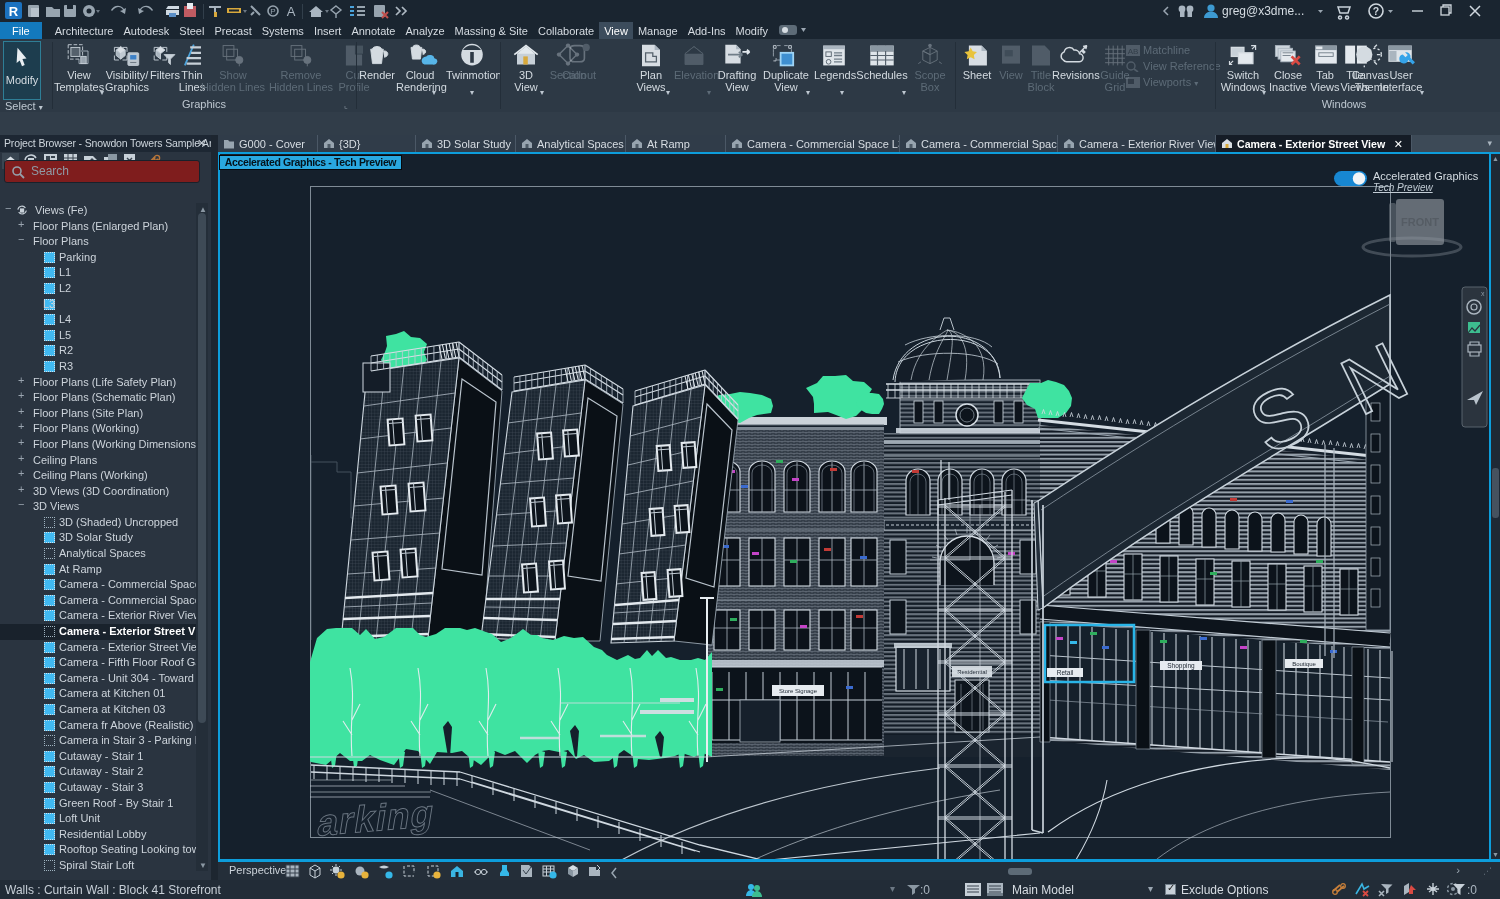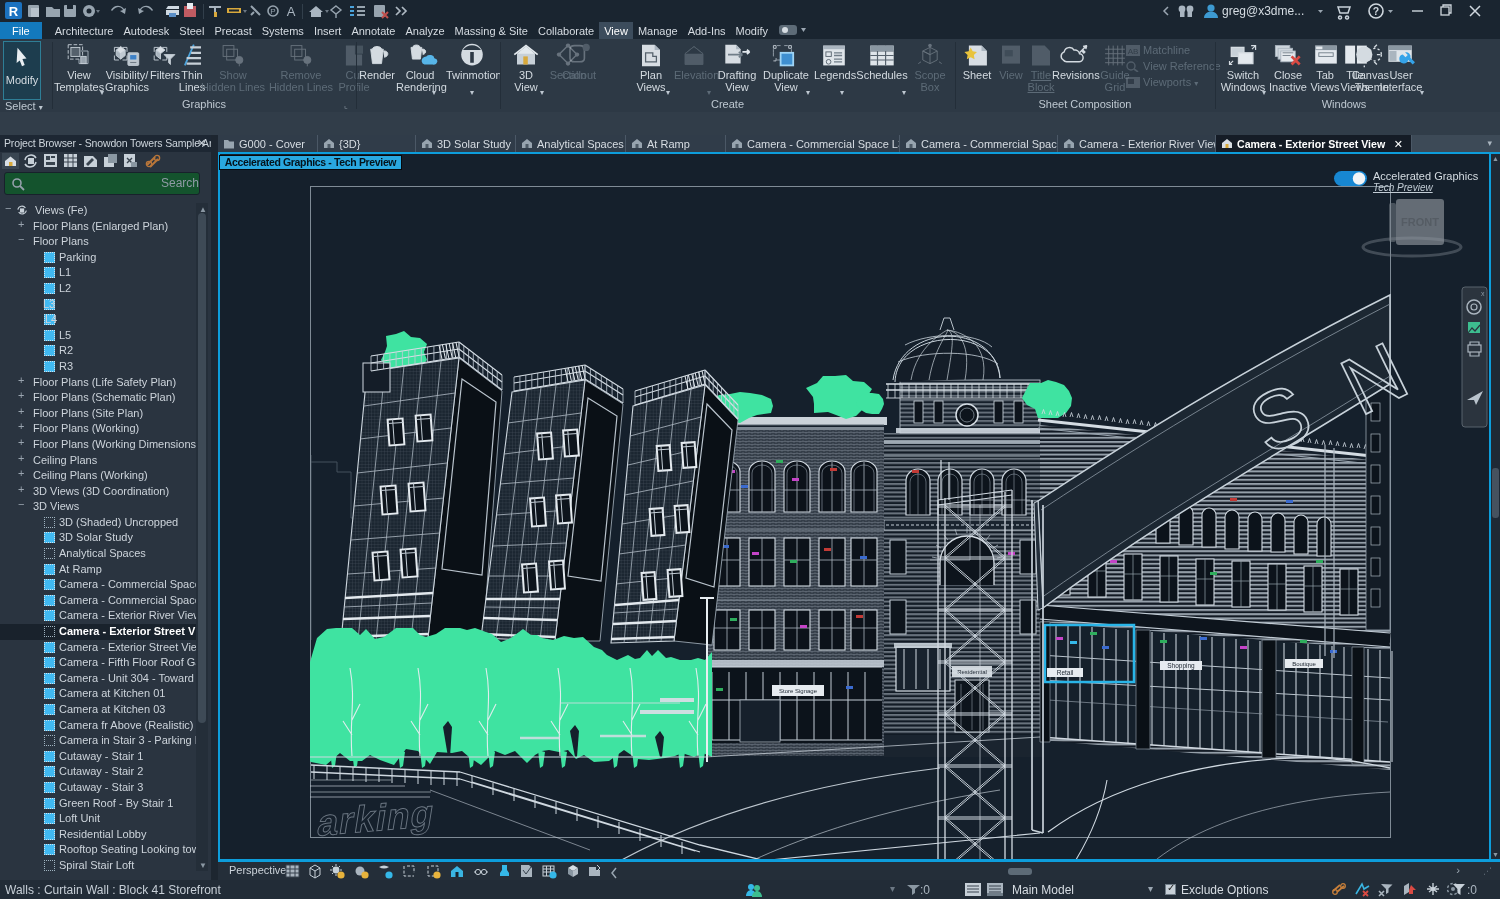--- a/index.html
+++ b/index.html
@@ -37,23 +37,23 @@
   background:#313d49; }
 
 
 #panel { position:absolute; left:0; top:135px; width:218px; height:745px;
   background:#2a3440; font-size:12px; color:#ccd3da; }
 #panel-header { position:absolute; left:0; top:0; width:211px; height:17px;
   background:#1d2733; color:#cdd5dc; font-size:10.5px; letter-spacing:-0.15px; padding:2px 22px 0 4px;
   white-space:nowrap; overflow:hidden; }
 #panel-header .x { position:absolute; right:5px; top:2px; color:#cdd5dc; font-size:11px; }
 #panel-icons { position:absolute; left:2px; top:18px; width:209px; height:16px; display:flex; gap:3px; }
-#panel-search { position:absolute; left:4px; top:37px; width:196px; height:23px;
-  background:#14532d; border:1px solid #18212b; border-radius:3px; color:#8f9aa5;
-  font-size:12px; line-height:21px; padding-left:26px;text-align:right; }
+#panel-search { position:absolute; left:4px; top:25px; width:196px; height:23px;
+  background:#7f1d1d; border:1px solid #18212b; border-radius:3px; color:#8f9aa5;
+  font-size:12px; line-height:21px; padding-left:26px; }
 #tree { position:absolute; left:0; top:68px; width:196px; height:668px; overflow:hidden; }
 .trow { position:relative; height:15.6px; line-height:15.6px; white-space:nowrap; font-size:11px; color:#cdd4db;}
 .trow .pm { position:absolute; top:1px; width:9px; height:9px; font-size:11px; line-height:9px; color:#9aa5b0; }
 .trow .lbl { position:absolute; top:0; }
 .trow.sel { background:#19222c; color:#fff; font-weight:bold; }
 .vicon { position:absolute; top:2px; width:11px; height:11px; }
 .vicon.fill { background:#41b9f1; }
 .vicon.dash { border:1px dotted #9fb3c0; }
 .vicon.fill { border:1px dotted #cfe2ee; }
 #panel-vscroll { position:absolute; left:196px; top:68px; width:12px; height:668px; background:#242e39; }
@@ -380,41 +380,38 @@
     </div>
     <div style="position:absolute;left:902px;top:49px;font-size:8px;color:#bec8d1">▾</div>
     <div class="rbtn dis" style="left:910px;top:3px;width:40px;">
       <svg class="ricon" width="32" height="30" viewBox="0 0 32 30" opacity=".38">
           <path d="M8 10 l8 -4 8 4 -8 4 z M8 10 v10 l8 4 v-10 z M24 10 v10 l-8 4" fill="none" stroke="#c7d0d8"></path>
           <circle cx="16" cy="4" r="2" fill="#c7d0d8"></circle>
           <path d="M16 6 v8 M6 22 l-3 2 M26 22 l3 2" stroke="#c7d0d8"></path>
         </svg>
       <div>Scope<br>Box</div>
     </div>
-    <div class="rgroup" style="left:500px;width:455px">
-        <div class="glabel">Create</div>
-      </div>
     <div class="gsep" style="left:955px"></div>
 
     <div class="rbtn" style="left:958px;top:3px;width:38px;">
       <svg class="ricon" width="34" height="30" viewBox="0 0 34 30">
           <path d="M8 4 h14 l6 6 v16 h-20 z" fill="#d7dde3"></path>
           <path d="M22 4 l6 6 h-6 z" fill="#aab5bf"></path>
           <path d="M9 8 l2.2 4.4 4.8 .7 -3.5 3.4 .8 4.8 -4.3 -2.3 -4.3 2.3 .8 -4.8 -3.5 -3.4 4.8 -.7 z" fill="#e8c33c" transform="translate(1,-2)"></path>
         </svg>
       <div>Sheet</div>
     </div>
     <div class="rbtn dis" style="left:997px;top:3px;width:28px;">
       <svg class="ricon" width="28" height="30" viewBox="0 0 28 30" opacity=".38">
           <rect x="4" y="4" width="20" height="20" fill="#8a97a2"></rect>
           <rect x="7" y="9" width="9" height="7" fill="#5d6b77"></rect>
         </svg>
       <div>View</div>
     </div>
-    <div class="rbtn dis" style="left:1026px;top:3px;width:30px;text-decoration:underline;">
+    <div class="rbtn dis" style="left:1026px;top:3px;width:30px;">
       <svg class="ricon" width="28" height="30" viewBox="0 0 28 30" opacity=".38">
           <path d="M4 4 h14 l6 6 v16 h-20 z" fill="#8a97a2"></path>
         </svg>
       <div>Title<br>Block</div>
     </div>
     <div class="rbtn" style="left:1052px;top:3px;width:46px;">
       <svg class="ricon" width="38" height="30" viewBox="0 0 38 30">
           <path d="M6 20 a5 5 0 0 1 1 -9 a6 6 0 0 1 11 -2 a5 5 0 0 1 6 4 a4.5 4.5 0 0 1 -1 9 h-13 a4.5 4.5 0 0 1 -4 -2 z" fill="none" stroke="#d4dbe1" stroke-width="1.6"></path>
           <path d="M24 12 L32 4 M32 4 l-4 1 M32 4 l-1 4" stroke="#d4dbe1" stroke-width="1.6" fill="none"></path>
           <path d="M28 8 l3 3 -2.2 2.2 -3 -3 z" fill="#d4dbe1"></path>
@@ -443,23 +440,20 @@
         </svg>
       View  Reference
     </div>
     <div class="rbtn dis" style="left:1126px;top:38px;width:92px;text-align:left;white-space:nowrap">
       <svg width="14" height="11" viewBox="0 0 14 11" style="vertical-align:-2px" opacity=".38">
           <rect x="0" y="0" width="14" height="11" fill="#8a97a2"></rect>
           <rect x="2" y="2" width="6" height="5" fill="#38434e"></rect>
         </svg>
       Viewports <span style="font-size:8px">▾</span>
     </div>
-    <div class="rgroup" style="left:955px;width:260px">
-        <div class="glabel">Sheet Composition</div>
-      </div>
     <div class="gsep" style="left:1215px"></div>
 
     <div class="rbtn" style="left:1220px;top:3px;width:46px;">
       <svg class="ricon" width="36" height="30" viewBox="0 0 36 30">
           <g fill="none" stroke="#d4dbe1" stroke-width="1.5">
             <rect x="5" y="6" width="14" height="10" fill="#c7d0d8"></rect>
             <rect x="13" y="12" width="16" height="12" fill="#e4e9ee"></rect>
             <path d="M27 4 h5 v5 M32 4 l-4 4 M6 25 l-3 -0 v-4 M3 25 l4 -4" stroke-width="1.3"></path>
           </g>
         </svg>
@@ -594,21 +588,21 @@
 <div class="trow">
           <span class="vicon fill" style="left:44px"></span>
           <span class="lbl" style="left:59px">L2</span>
         </div>
 <div class="trow">
           <span class="vicon fill" style="left:44px"></span>
           <span class="lbl" style="left:43px">L3</span>
         </div>
 <div class="trow">
           <span class="vicon fill" style="left:44px"></span>
-          <span class="lbl" style="left:45px">L4</span>
+          <span class="lbl" style="left:59px">L4</span>
         </div>
 <div class="trow">
           <span class="vicon fill" style="left:44px"></span>
           <span class="lbl" style="left:59px">L5</span>
         </div>
 <div class="trow">
           <span class="vicon fill" style="left:44px"></span>
           <span class="lbl" style="left:59px">R2</span>
         </div>
 <div class="trow">

